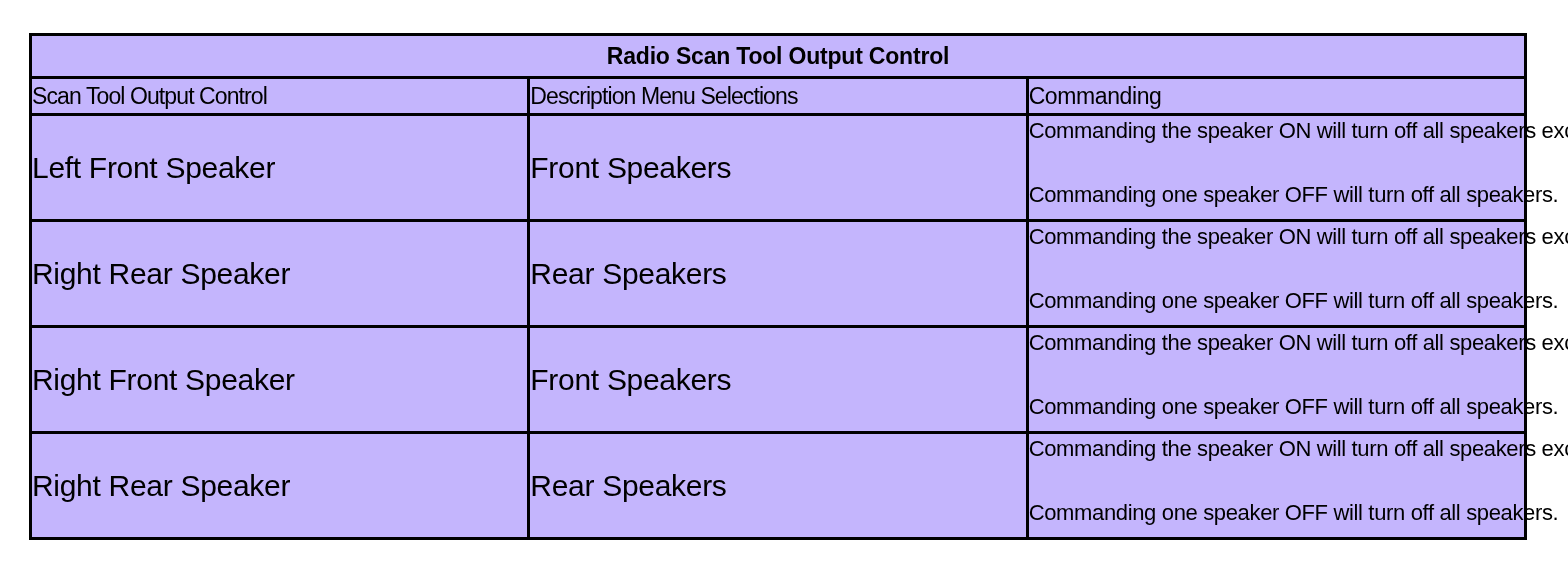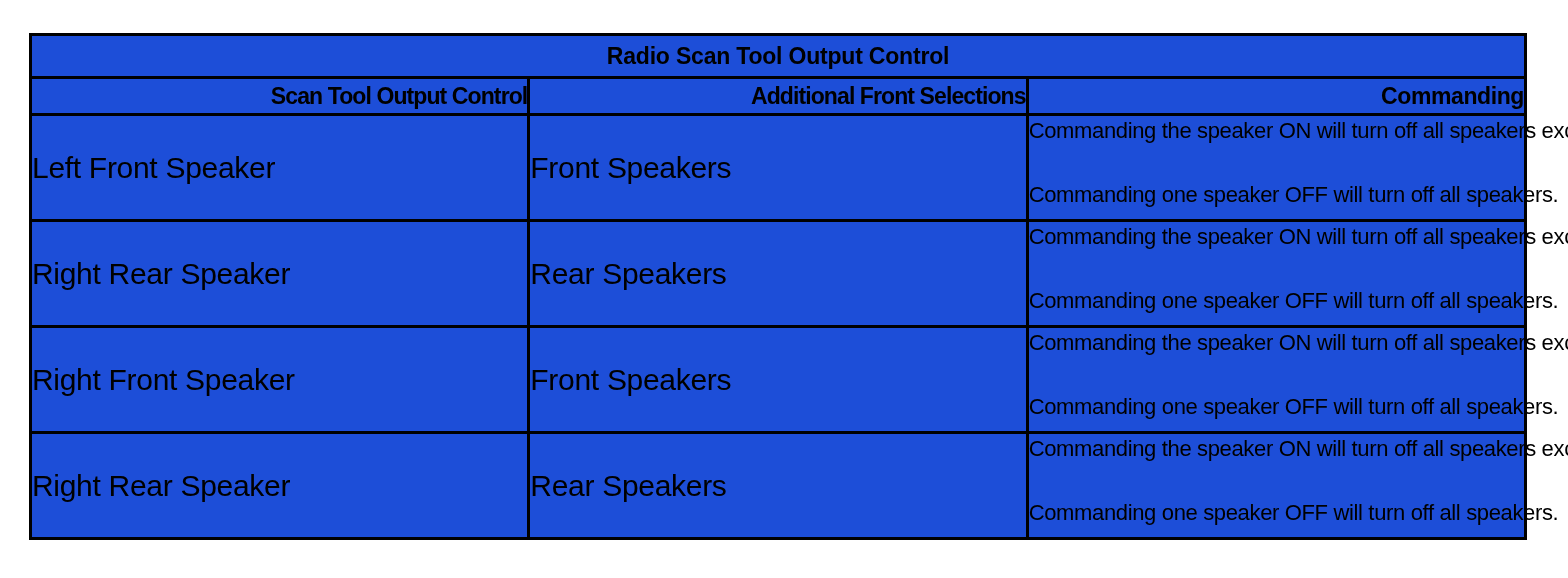--- a/index.html
+++ b/index.html
@@ -31,40 +31,40 @@
     border-collapse: collapse;
     table-layout: fixed;
     background: #ffffff;
   }
 
   .spec-table td,
   .spec-table th {
     border: 3px solid #000000;
     padding: 0;
     vertical-align: middle;
-    background: #1d4ed8;
+    background: #c4b5fd;
   }
 
   
   .title-cell {
     height: 40px;
     text-align: center;
     font-weight: bold;
     font-size: 23px;
     letter-spacing: -0.2px;
     font-stretch: condensed;
     padding: 2px 6px 4px 6px;
     white-space: nowrap;
   }
 
   
   .header-cell {
     height: 34px;
-    text-align: right;
-    font-weight: bold;
+    text-align: left;
+    font-weight: normal;
     font-size: 23px;
     letter-spacing: -0.4px;
     font-stretch: condensed;
     padding: 1px 2px 3px 2px;
     white-space: nowrap;
   }
 
   .col-control   { width: 316px; }
   .col-menu      { width: 337px; }
   .col-desc      { width: 845px; }
@@ -120,21 +120,21 @@
 
   <table class="spec-table">
 
     <tbody>
       <tr>
         <td class="title-cell" colspan="3">Radio Scan Tool Output Control</td>
       </tr>
 
       <tr>
         <td class="header-cell col-control">Scan Tool Output Control</td>
-        <td class="header-cell col-menu">Additional Front Selections</td>
+        <td class="header-cell col-menu">Description Menu Selections</td>
         <td class="header-cell col-desc">Commanding</td>
       </tr>
 
       <tr class="body-row">
         <td class="cell-control">Left Front Speaker</td>
         <td class="cell-menu">Front Speakers</td>
         <td class="cell-desc">
           <div class="desc-inner">
             <span class="desc-line">Commanding the speaker ON will turn off all speakers except this speaker.</span>
             <span class="desc-line">Commanding one speaker OFF will turn off all speakers.</span>

